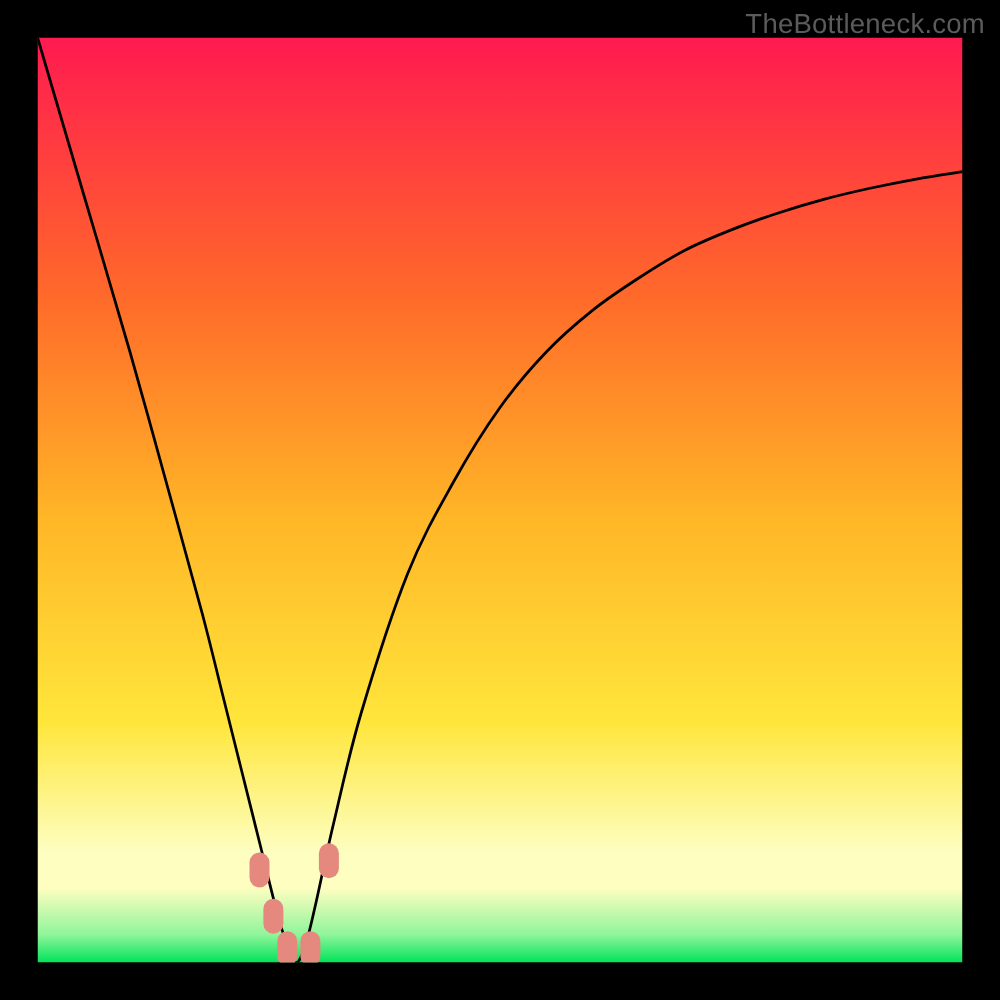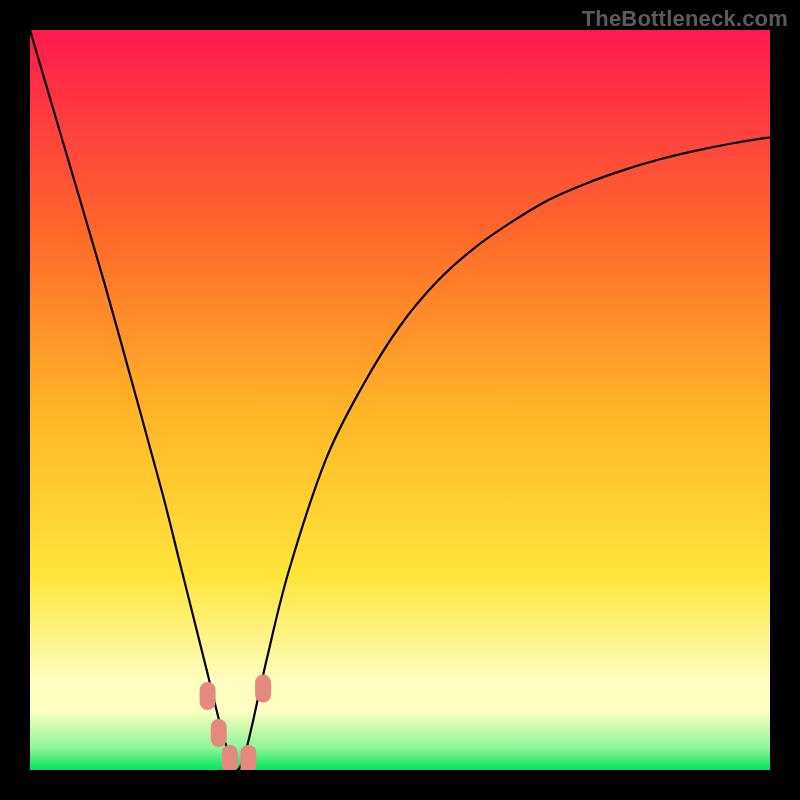--- a/index.html
+++ b/index.html
@@ -17,21 +17,21 @@
     width: 800px;
     height: 800px;
     background: #000;
   }
   .watermark {
     position: absolute;
     top: 6px;
     right: 12px;
     color: #5b5b5b;
     font-size: 22px;
-    font-weight: 700;
+    font-weight: 400;
     letter-spacing: 0.2px;
     z-index: 50;
   }
   svg.plot {
     position: absolute;
     top: 30px;
     left: 30px;
     width: 740px;
     height: 740px;
     z-index: 10;

